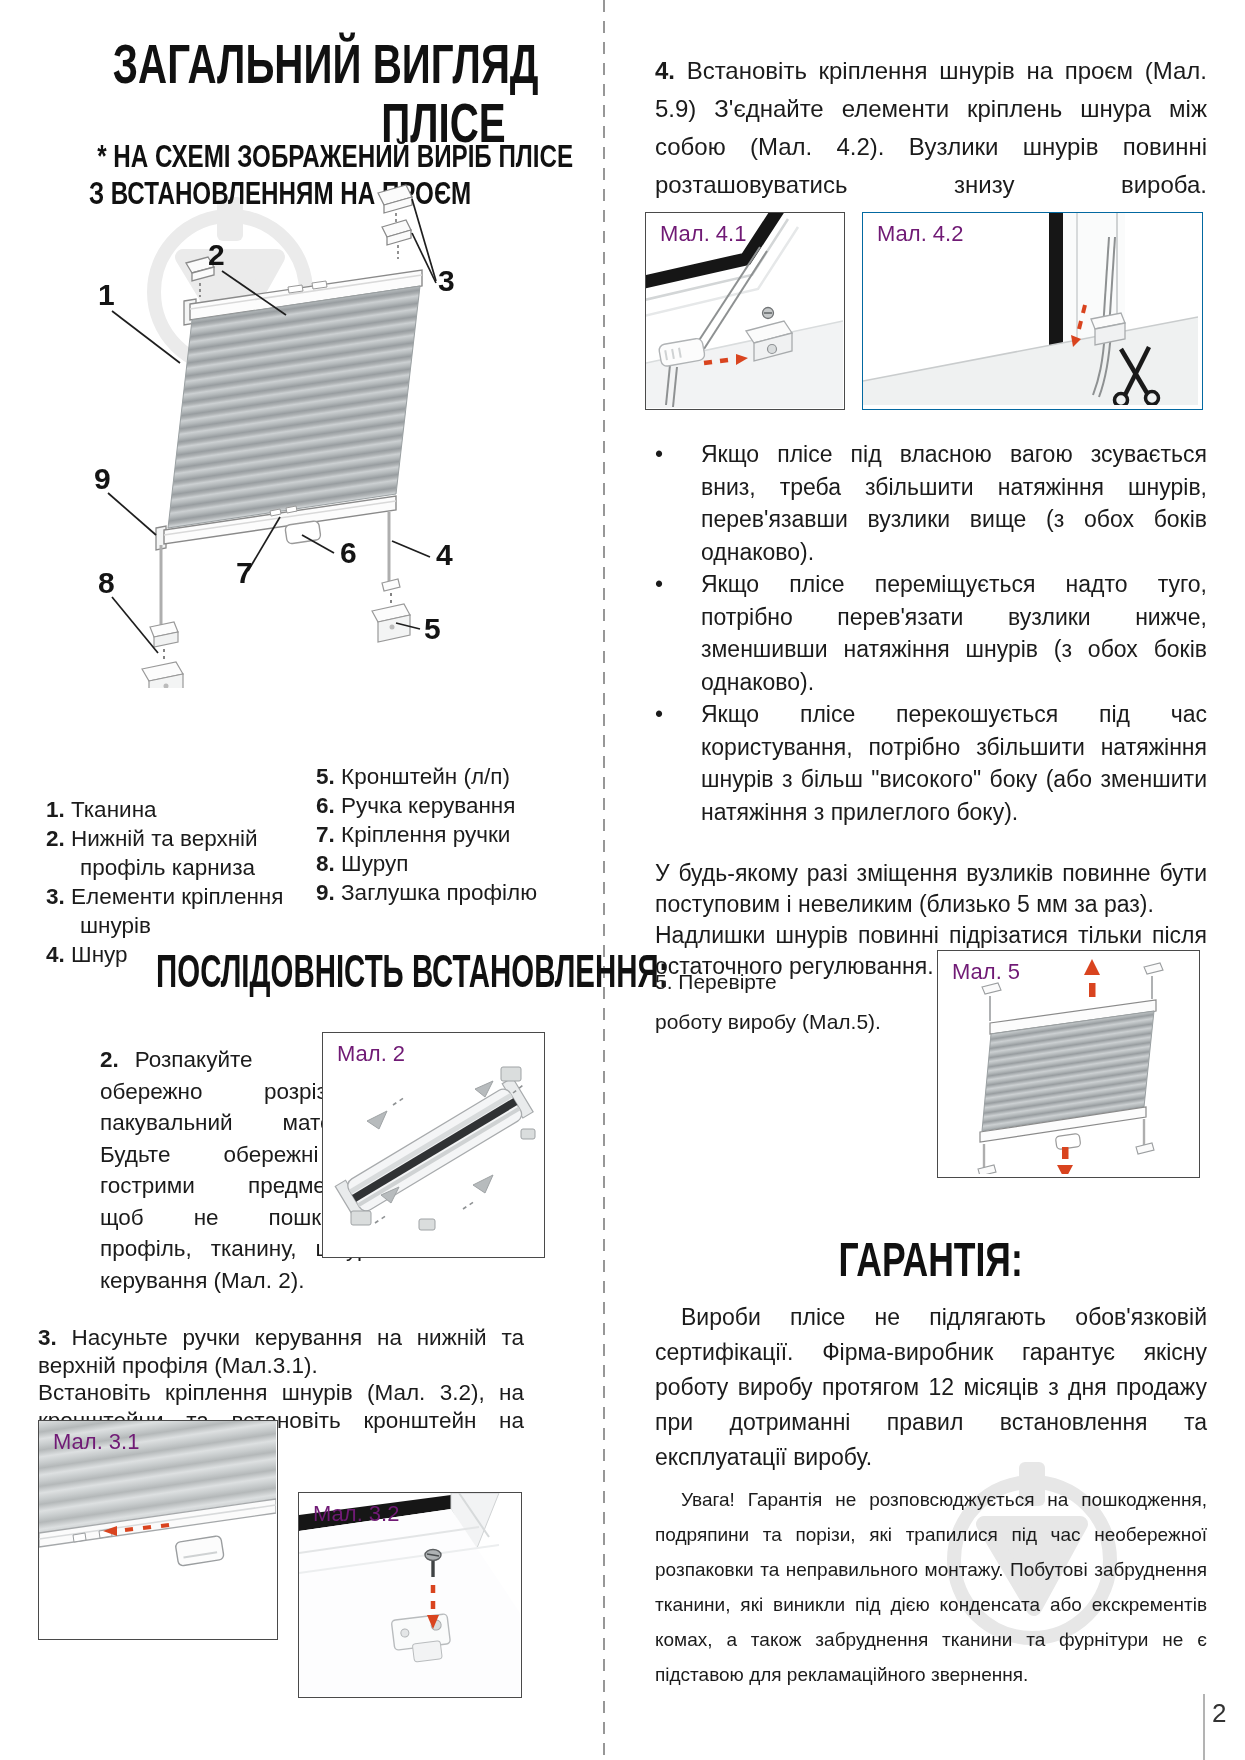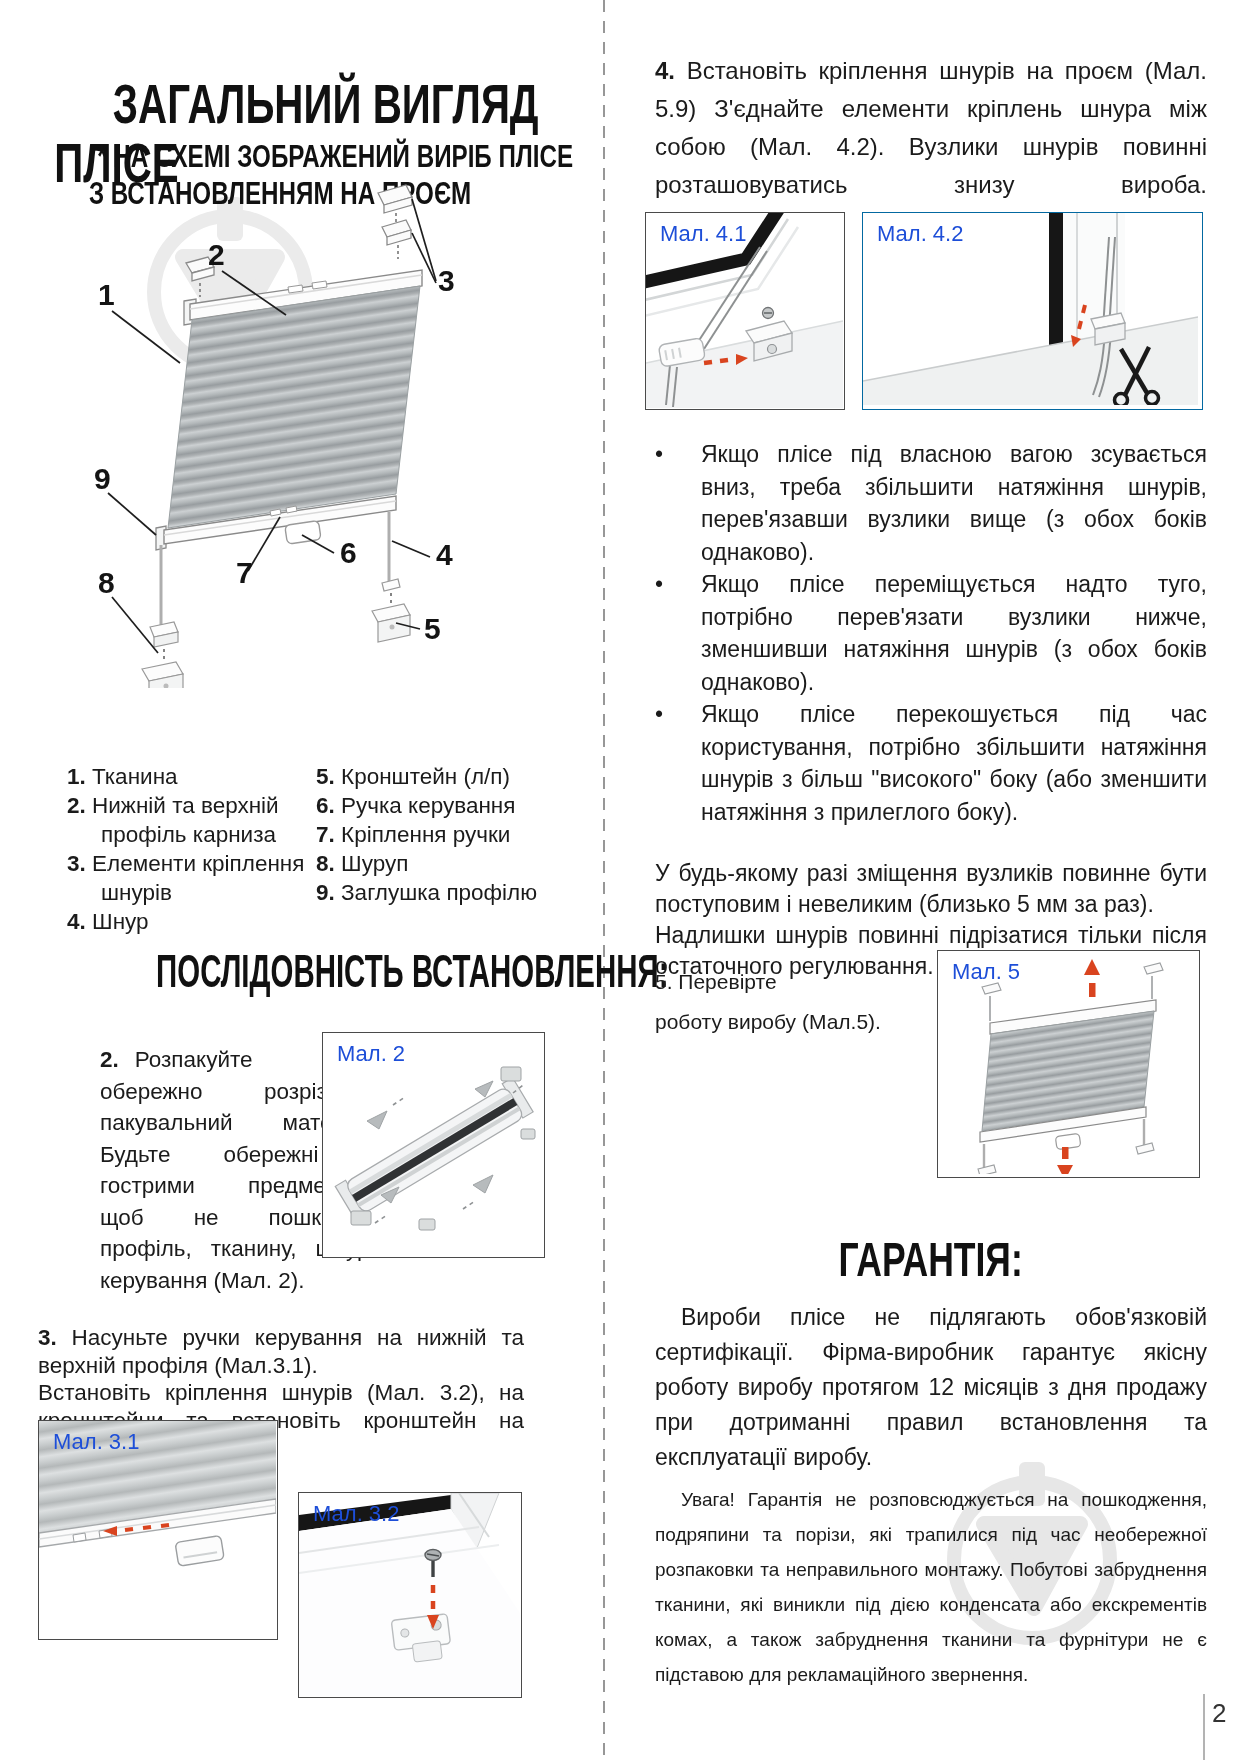--- a/index.html
+++ b/index.html
@@ -4,21 +4,21 @@
 <style>
   html,body{margin:0;padding:0;}
   body{
     width:1245px;height:1760px;position:relative;background:#ffffff;
     font-family:"Liberation Sans",sans-serif;color:#1b1b1b;overflow:hidden;
   }
   .abs{position:absolute;}
   .z{z-index:2;}
   
   .hd-line{display:inline-block;font-weight:900;white-space:nowrap;transform-origin:center;color:#111;}
-  .title-block{left:30px;top:34px;width:500px;text-align:left;font-size:56px;line-height:59px;margin-top:40px;}
+  .title-block{left:30px;top:34px;width:500px;text-align:right;font-size:56px;line-height:59px;}
   .title-block .hd-line{transform:scaleX(.72);}
   .subtitle-block{left:30px;top:138px;width:500px;text-align:center;font-size:31px;line-height:37px;}
   .subtitle-block .hd-line{transform:scaleX(.78);font-weight:800;}
   .seq-title{left:12px;top:946px;width:536px;text-align:center;font-size:46px;line-height:50px;}
   .seq-title .hd-line{transform:scaleX(.64);}
   .war-title{left:655px;top:1234px;width:552px;text-align:center;font-size:48px;line-height:52px;}
   .war-title .hd-line{transform:scaleX(.74);}
   
   .txt{font-size:22.5px;line-height:31px;text-align:justify;}
   .num{font-weight:bold;}
@@ -31,27 +31,27 @@
   .bullet-item{display:flex;margin:0;}
   .bullet-dot{width:46px;flex:0 0 46px;font-size:23px;line-height:32.5px;}
   .bullet-text{flex:1;font-size:23px;line-height:32.5px;text-align:justify;}
   .note{left:655px;top:858px;width:552px;font-size:23px;line-height:31px;text-align:justify;}
   .note p{margin:0;}
   .step5{left:655px;top:962px;width:300px;font-size:21px;line-height:40px;}
   .war-p1{left:655px;top:1300px;width:552px;font-size:23px;line-height:35px;text-align:justify;text-indent:26px;}
   .war-p2{left:655px;top:1482px;width:552px;font-size:19px;line-height:35px;text-align:justify;text-indent:26px;}
   
   .legend-col{font-size:22.5px;line-height:29px;}
-  .legend-col1{left:46px;top:762px;width:272px;margin-left:21px;}
+  .legend-col1{left:46px;top:795px;width:272px;}
   .legend-col2{left:316px;top:762px;width:228px;}
   .leg-item{padding-left:34px;text-indent:-34px;}
   
   .figbox{border:1.6px solid #4a4a4a;background:#fff;box-sizing:border-box;}
   .figbox-heavy{border:1px solid #0369a1;}
-  .figlabel{position:absolute;left:14px;top:8px;font-size:22px;color:#1d4ed8;}
+  .figlabel{position:absolute;left:14px;top:8px;font-size:22px;color:#701a75;}
   .fig2{left:322px;top:1032px;width:223px;height:226px;}
   .fig31{left:38px;top:1420px;width:240px;height:220px;}
   .fig32{left:298px;top:1492px;width:224px;height:206px;}
   .fig41{left:645px;top:212px;width:200px;height:198px;}
   .fig42{left:862px;top:212px;width:341px;height:198px;}
   .fig5{left:937px;top:950px;width:263px;height:228px;}
   .figbox svg{position:absolute;left:0;top:0;}
   
   .divider{left:603px;top:0;width:2px;height:1760px;
     background:repeating-linear-gradient(#979797 0 12px,transparent 12px 21px);}

